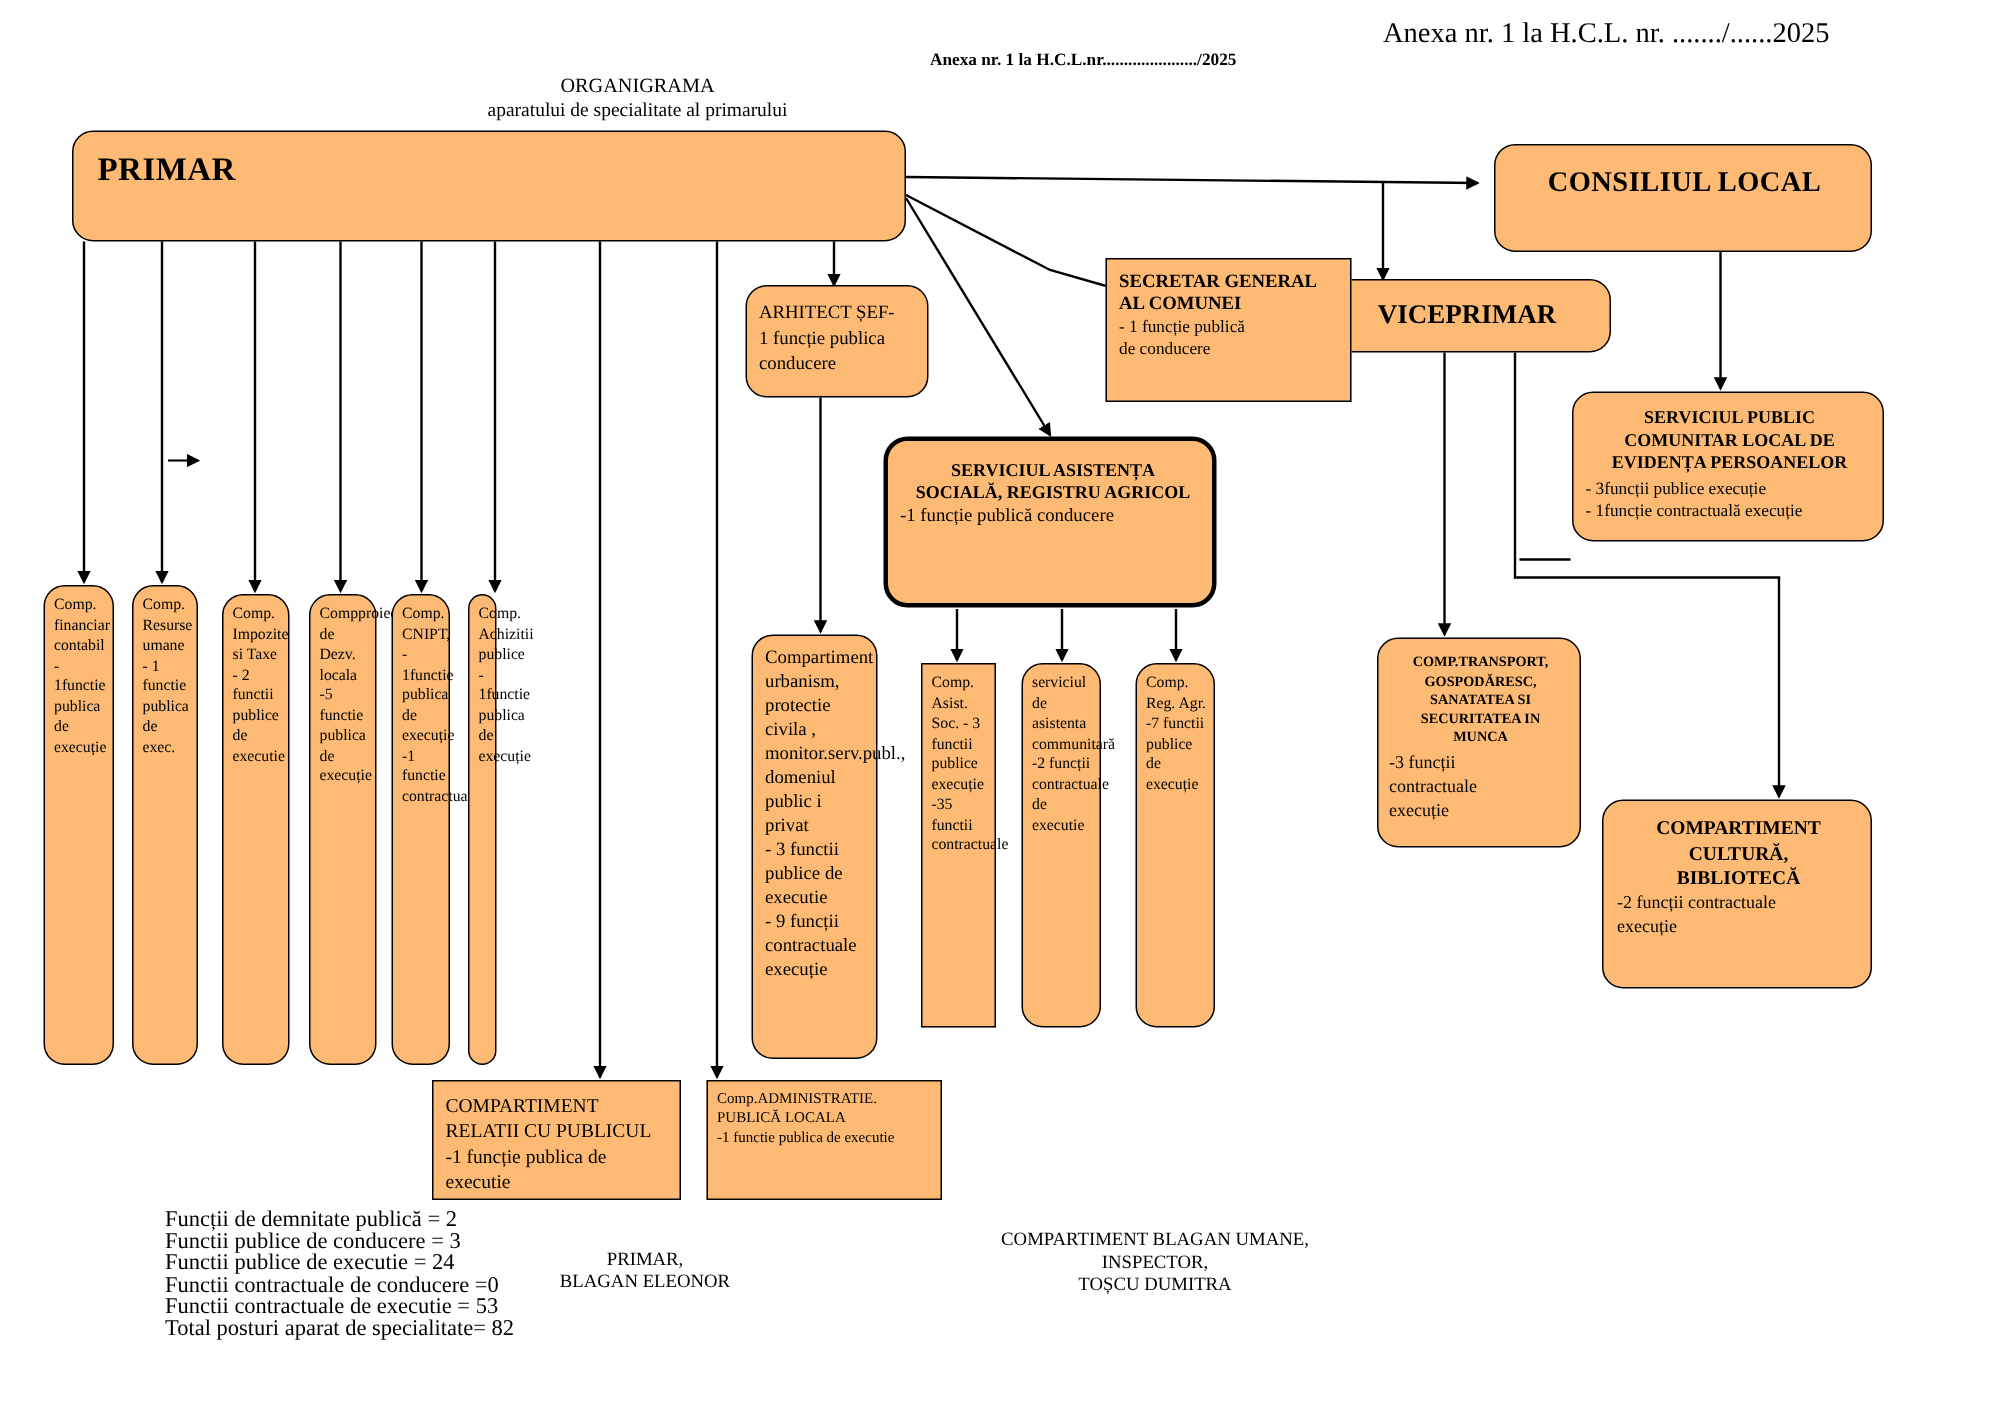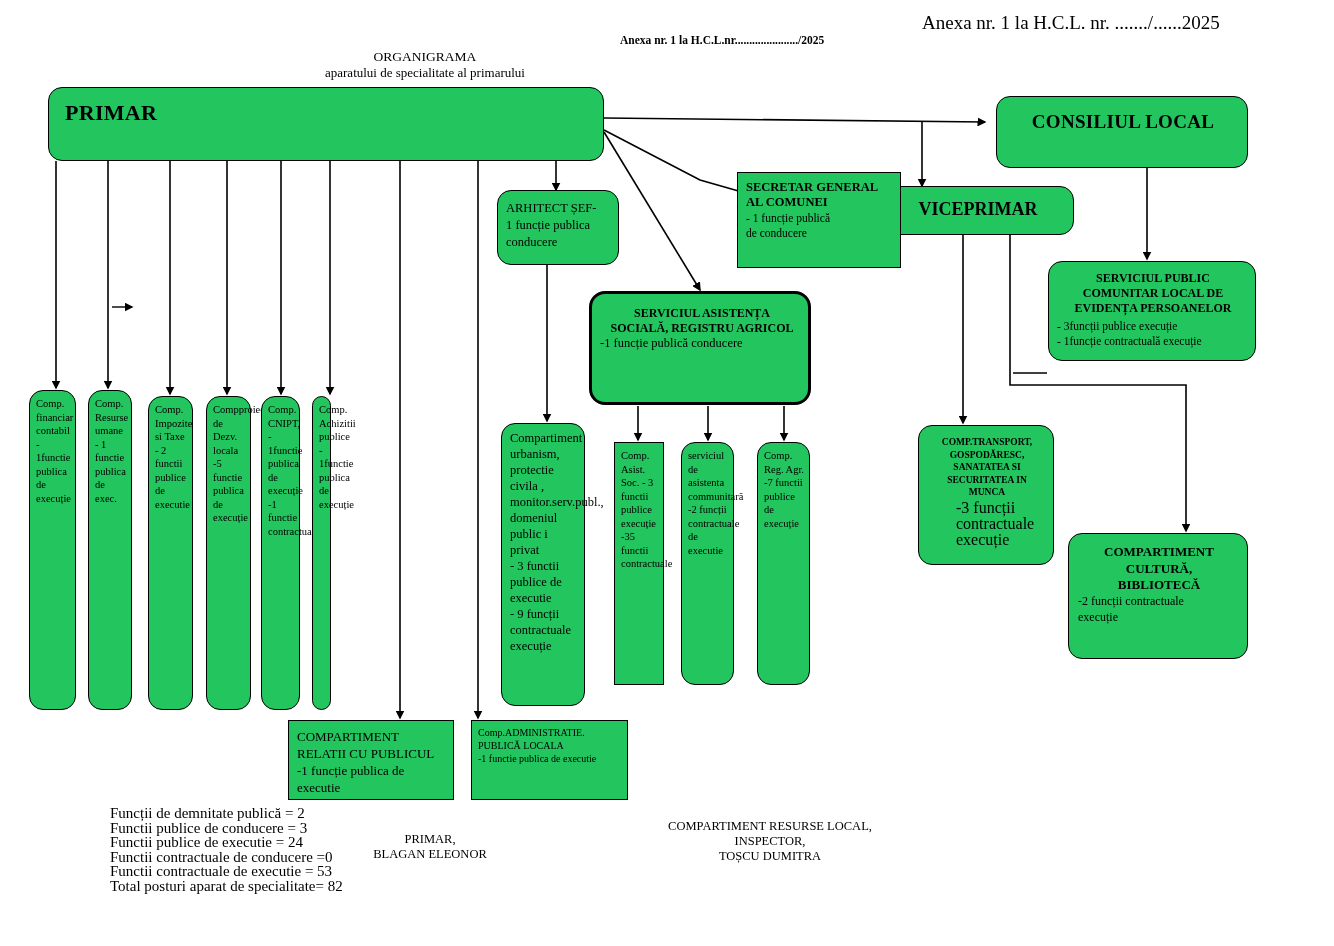--- a/index.html
+++ b/index.html
@@ -7,21 +7,21 @@
     width:1334px;height:946px;
     background:#ffffff;
     font-family:"Liberation Serif", serif;
     color:#000000;
     position:relative;
     overflow:hidden;
   }
   #stage{position:absolute;left:0;top:0;width:1334px;height:946px;}
   svg#wires{position:absolute;left:0;top:0;width:1334px;height:946px;pointer-events:none;}
 
-  .node{position:absolute;box-sizing:border-box;border:1.4px solid #000;background:#22c55e;}
+  .node{position:absolute;box-sizing:border-box;border:1.4px solid #000;background:#fdba74;}
   .rounded{border-radius:14px;}
   .sq{border-radius:0;}
   .thick{border-width:3px;border-radius:16px;}
 
   .txt{position:absolute;white-space:pre-line;}
   .big{font-size:22px;font-weight:bold;letter-spacing:.3px;}
   .hdr-bold{font-weight:bold;}
   .ctr{text-align:center;}
   .lft{text-align:left;}
 
@@ -133,21 +133,21 @@
     <div class="txt lft" style="left:8px;top:57px;width:198px;font-size:11.5px;line-height:15px;">- 3funcții publice execuție
 - 1funcție contractuală execuție</div>
   </div>
 
   <div class="node rounded" style="left:918px;top:425px;width:136px;height:140px;">
     <div class="txt ctr hdr-bold" style="left:2px;top:10px;width:132px;font-size:9.5px;line-height:12.5px;">COMP.TRANSPORT,
 GOSPODĂRESC,
 SANATATEA SI
 SECURITATEA IN
 MUNCA</div>
-    <div class="txt lft" style="left:7px;top:74px;width:126px;font-size:16px;line-height:16px;margin-left:30px;">-3 funcții
+    <div class="txt lft" style="left:7px;top:74px;width:126px;font-size:12px;line-height:16px;">-3 funcții
 contractuale
 execuție</div>
   </div>
 
   <div class="node rounded" style="left:1068px;top:533px;width:180px;height:126px;">
     <div class="txt ctr hdr-bold" style="left:4px;top:10px;width:172px;font-size:13px;line-height:16.5px;">COMPARTIMENT
 CULTURĂ,
 BIBLIOTECĂ</div>
     <div class="txt lft" style="left:9px;top:59px;width:168px;font-size:12px;line-height:16px;">-2 funcții contractuale
 execuție</div>
@@ -224,17 +224,17 @@
   <div class="legend" style="left:110px;top:806px;width:300px;">Funcții de demnitate publică = 2
 Functii publice de conducere = 3
 Functii publice de executie  = 24
 Functii contractuale de conducere =0
 Functii contractuale de executie  = 53
 Total posturi aparat de specialitate= 82</div>
 
   <div class="sig" style="left:340px;top:832px;width:180px;">PRIMAR,
 BLAGAN ELEONOR</div>
 
-  <div class="sig" style="left:620px;top:819px;width:300px;">COMPARTIMENT RESURSE LOCAL,
+  <div class="sig" style="left:620px;top:819px;width:300px;">COMPARTIMENT BLAGAN UMANE,
 INSPECTOR,
 TOȘCU DUMITRA</div>
 
 </div>
 
 </body></html>

